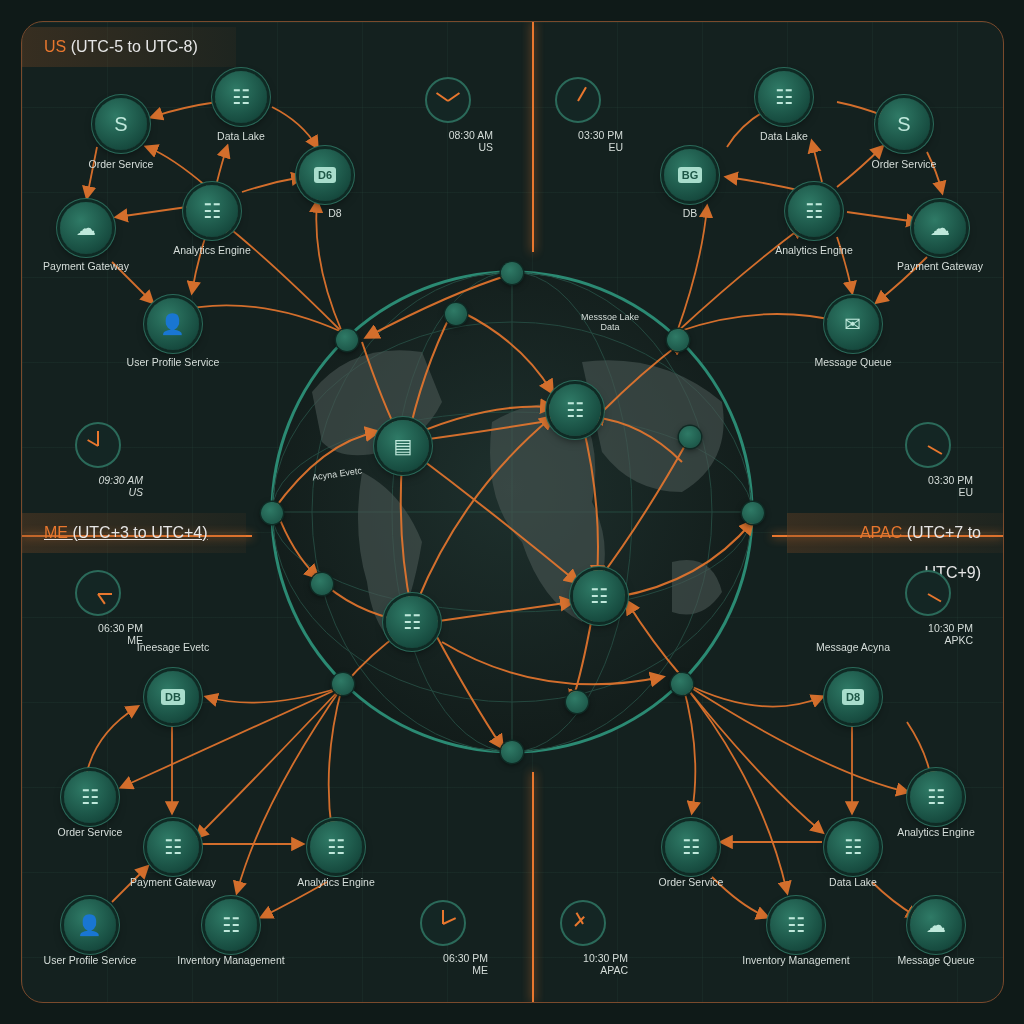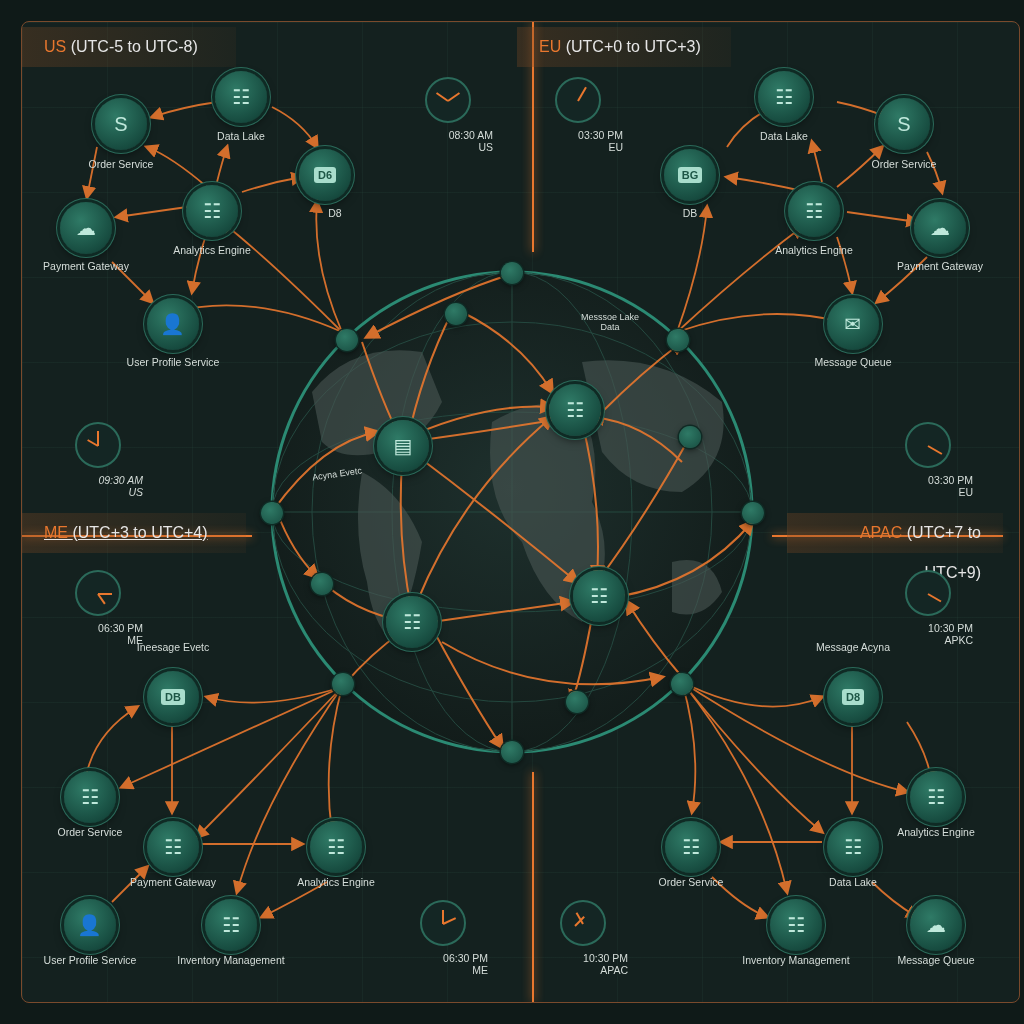--- a/index.html
+++ b/index.html
@@ -4,27 +4,26 @@
 <style>
   html, body { margin:0; padding:0; }
   body {
     width:1024px; height:1024px; overflow:hidden;
     background:#0f1a18;
     font-family:"Liberation Sans", "DejaVu Sans", sans-serif;
     position:relative;
   }
   .frame {
     position:absolute; left:21px; top:21px; width:981px; height:980px;
-    border:1.5px solid #7a4a2c; border-radius:8px;
+    border:1.5px solid #7a4a2c; border-radius:22px;
     background:
       linear-gradient(rgba(60,110,95,0.10) 1px, transparent 1px) 0 0/85px 85px,
       linear-gradient(90deg, rgba(60,110,95,0.10) 1px, transparent 1px) 0 0/85px 85px,
       #14211f;
     overflow:hidden;
-    padding-left:16px;
   }
   .divider-v { position:absolute; left:510px; width:2px; background:#e8772e; box-shadow:0 0 10px #e8772e; }
   .divider-h { position:absolute; top:513px; height:2px; background:#e8772e; box-shadow:0 0 10px #e8772e; }
   .region-title {
     position:absolute; height:40px; line-height:40px; padding:0 22px;
     font-size:16px; color:#e6e6e6;
     background:linear-gradient(90deg, rgba(120,70,35,0.35), rgba(120,70,35,0.10));
   }
   .region-title .code { color:#e8772e; }
   svg.overlay { position:absolute; left:0; top:0; }
@@ -173,23 +172,20 @@
   </svg>
 
   <div class="divider-v" style="top:0; height:230px;"></div>
   <div class="divider-v" style="top:750px; height:230px;"></div>
   <div class="divider-h" style="left:0; width:230px;"></div>
   <div class="divider-h" style="left:750px; width:231px;"></div>
 
   <div class="region-title" style="left:0; top:5px; width:170px;">
     <span class="code">US</span> <span>(UTC-5 to UTC-8)</span>
   </div>
-  <div class="region-title" style="left:495px; top:5px; width:170px;">
-    <span class="code">EU</span> <span>(UTC+0 to UTC+3)</span>
-  </div>
   <div class="region-title" style="left:0; top:491px; width:180px;text-decoration:underline;">
     <span class="code">ME</span> <span>(UTC+3 to UTC+4)</span>
   </div>
   <div class="region-title" style="left:765px; top:491px; width:172px; text-align:right;">
     <span class="code">APAC</span> <span>(UTC+7 to UTC+9)</span>
   </div>
 
   <div class="clock" style="left:381px; top:55px;">
     <div class="face">
       <div class="hand" style="width:14px; transform:rotate(-145deg);"></div>

